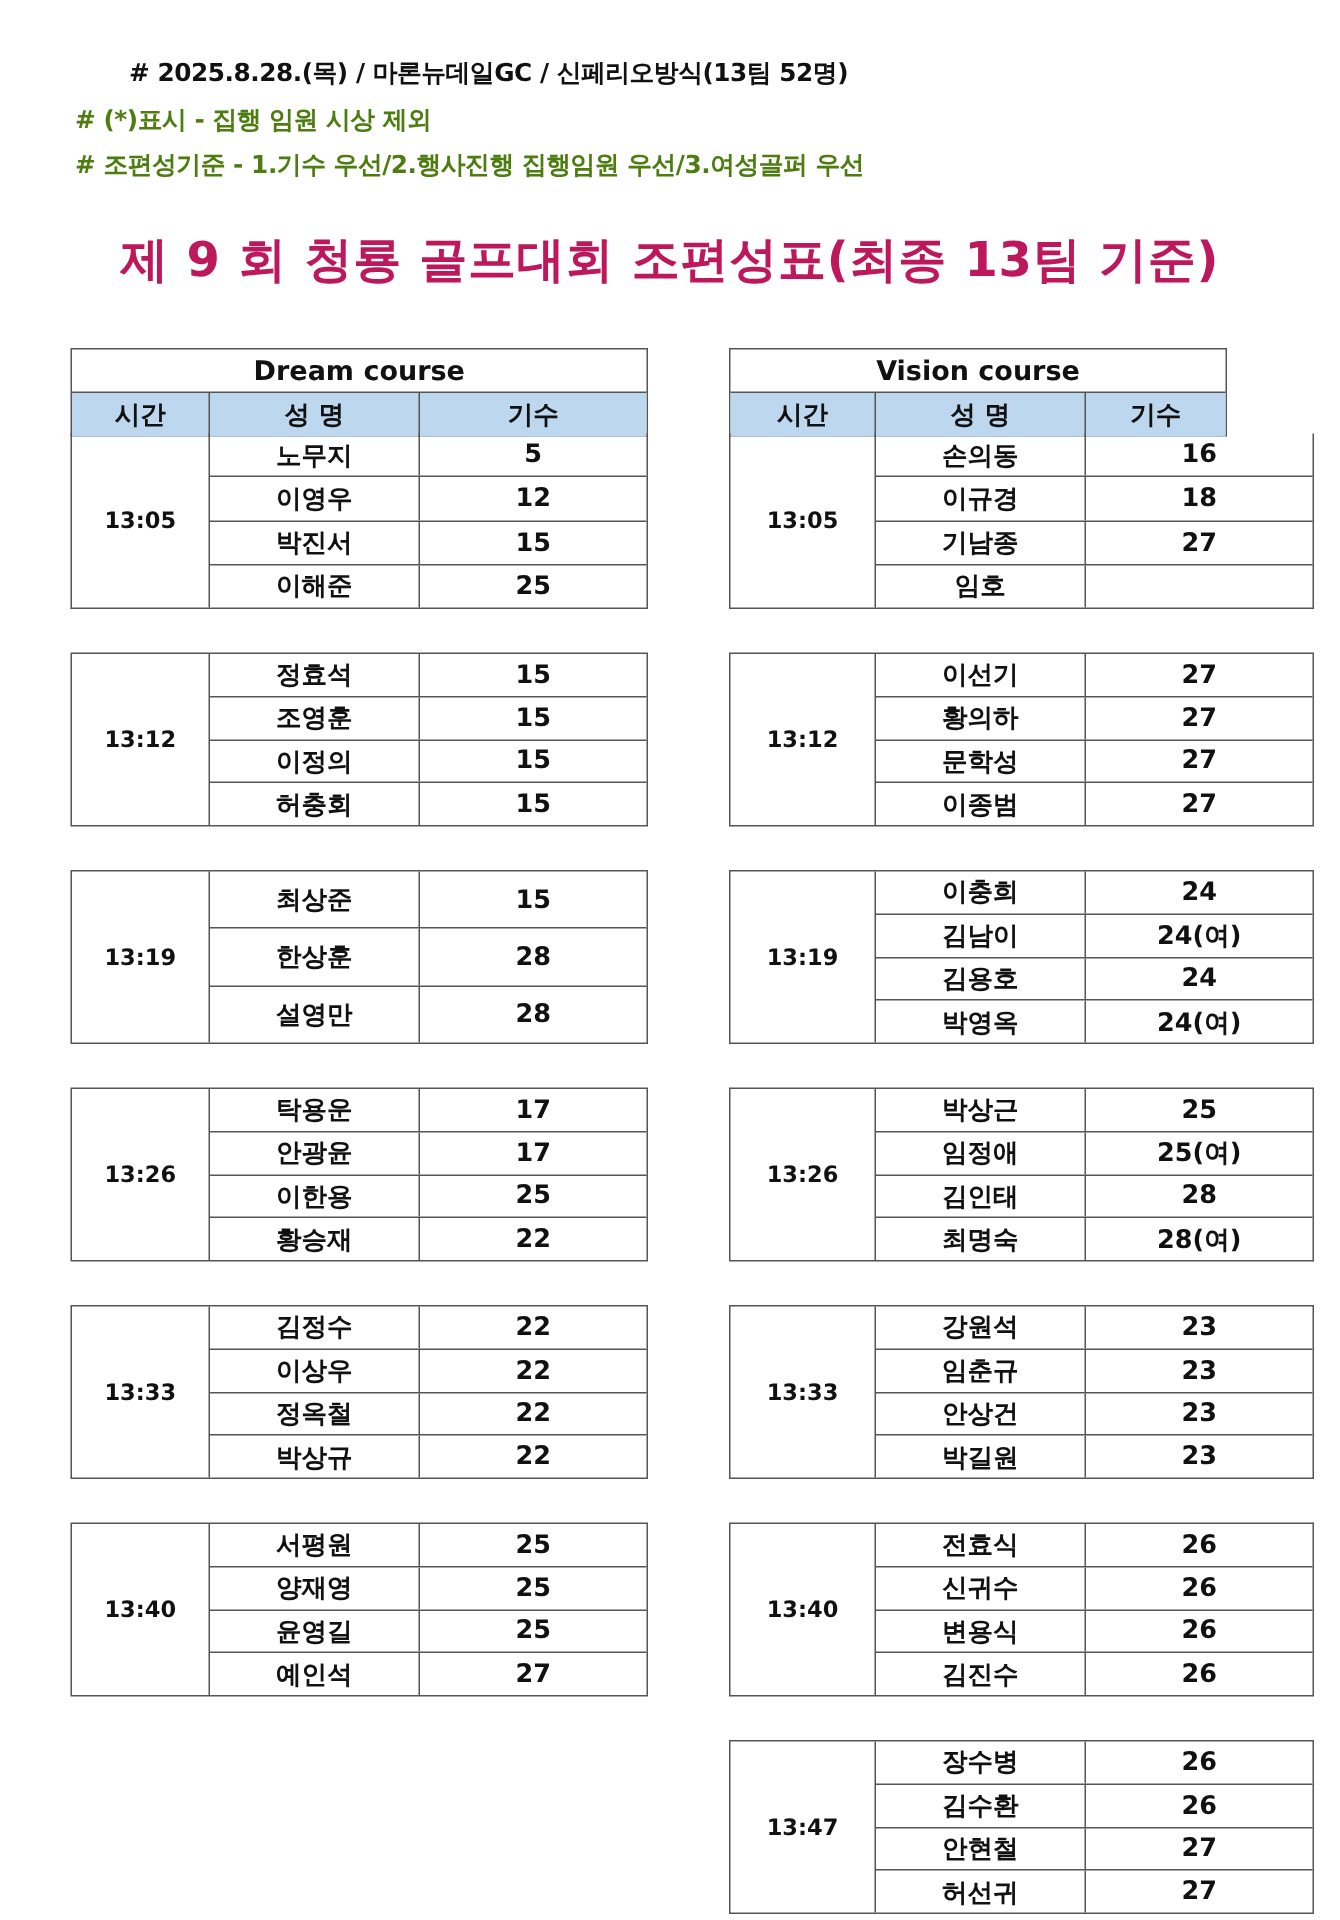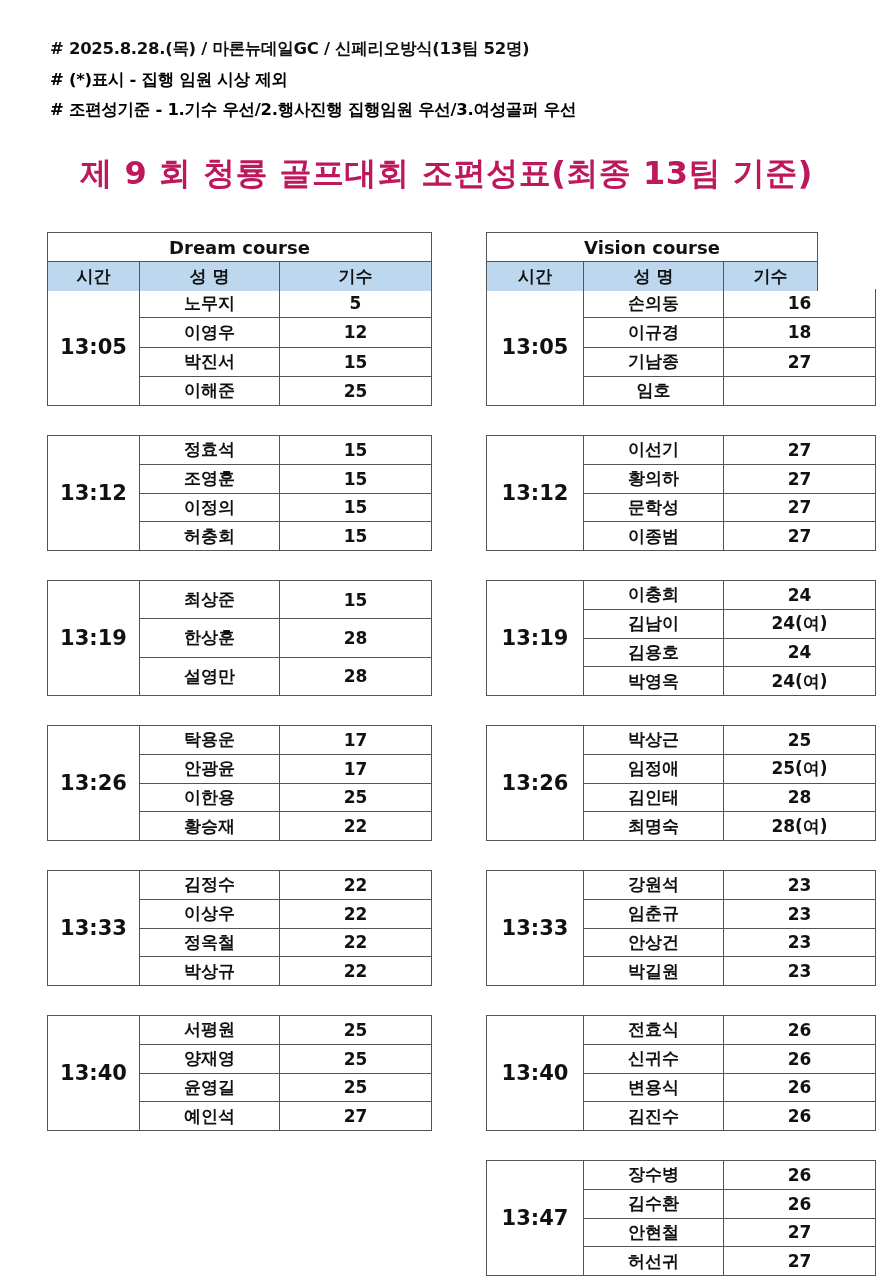--- a/index.html
+++ b/index.html
@@ -6,21 +6,21 @@
     body {
       width: 893px; height: 1280px; position: relative; overflow: hidden;
       font-family: "DejaVu Sans", "Liberation Sans", sans-serif;
       color: #111;
     }
     .note {
       position: absolute; left: 50px; font-weight: bold; font-size: 16.5px;
       white-space: nowrap; letter-spacing: -0.3px;
     }
     .note.black { color: #111; }
-    .note.red { color: #000000; }
+    .note.red { color: #4d7c0f; }
     .title {
       position: absolute; left: 0; width: 893px; top: 152px;
       text-align: center; color: #be185d; font-weight: bold;
       font-size: 32px; letter-spacing: 0.5px; white-space: nowrap;
     }
     .course { position: absolute; }
     .course-head {
       position: absolute; left: 0; top: 0; box-sizing: border-box;
       border: 1.5px solid #555; background: #fff;
     }
@@ -39,37 +39,37 @@
       font-weight: bold; font-size: 17px; box-sizing: border-box;
       border-right: 1.5px solid #555;
     }
     .col-head div:last-child { border-right: none; }
     .block {
       position: absolute; box-sizing: border-box;
       border: 1.5px solid #555; display: flex;
     }
     .time-cell {
       display: flex; align-items: center; justify-content: center;
-      font-weight: bold; font-size: 21px; box-sizing: border-box;
+      font-weight: bold; font-size: 15px; box-sizing: border-box;
       border-right: 1.5px solid #555;
     }
     .rows { display: flex; flex-direction: column; flex: 1; }
     .row { display: flex; flex: 1; box-sizing: border-box; border-bottom: 1.5px solid #555; }
     .row:last-child { border-bottom: none; }
     .row .name, .row .gen {
       display: flex; align-items: center; justify-content: center;
       font-weight: bold; font-size: 17px; box-sizing: border-box;
     }
     .row .name { border-right: 1.5px solid #555; }
     .row .gen { flex: 1; }
   </style>
 </head>
 <body>
 
-<div class="note black" style="top:38px;"># 2025.8.28.(목) / 마론뉴데일GC / 신페리오방식(13팀 52명)</div>
+<div class="note black" style="top:38px;margin-left:36px;"># 2025.8.28.(목) / 마론뉴데일GC / 신페리오방식(13팀 52명)</div>
 <div class="note red" style="top:69px;"># (*)표시 - 집행 임원 시상 제외</div>
 <div class="note red" style="top:99px;"># 조편성기준 - 1.기수 우선/2.행사진행 집행임원 우선/3.여성골퍼 우선</div>
 
 <div class="title">제 9 회 청룡 골프대회 조편성표(최종 13팀 기준)</div>
 
 <div id="courses">
     <div class="course" style="left: 47px; top: 232px; width: 385px;">
       <div class="course-head" style="width: 385px; height: 59px;">
         <div class="course-title">Dream course</div>
         <div class="col-head">

